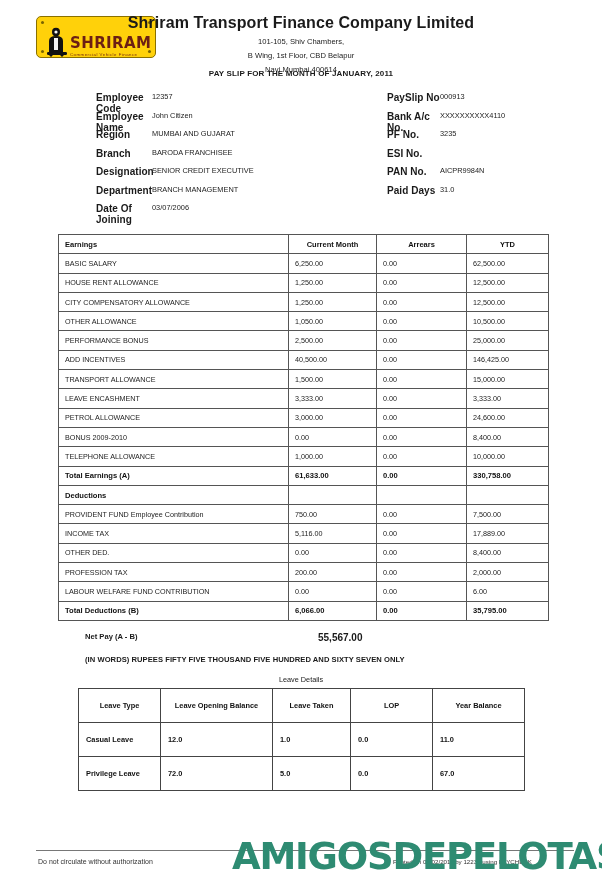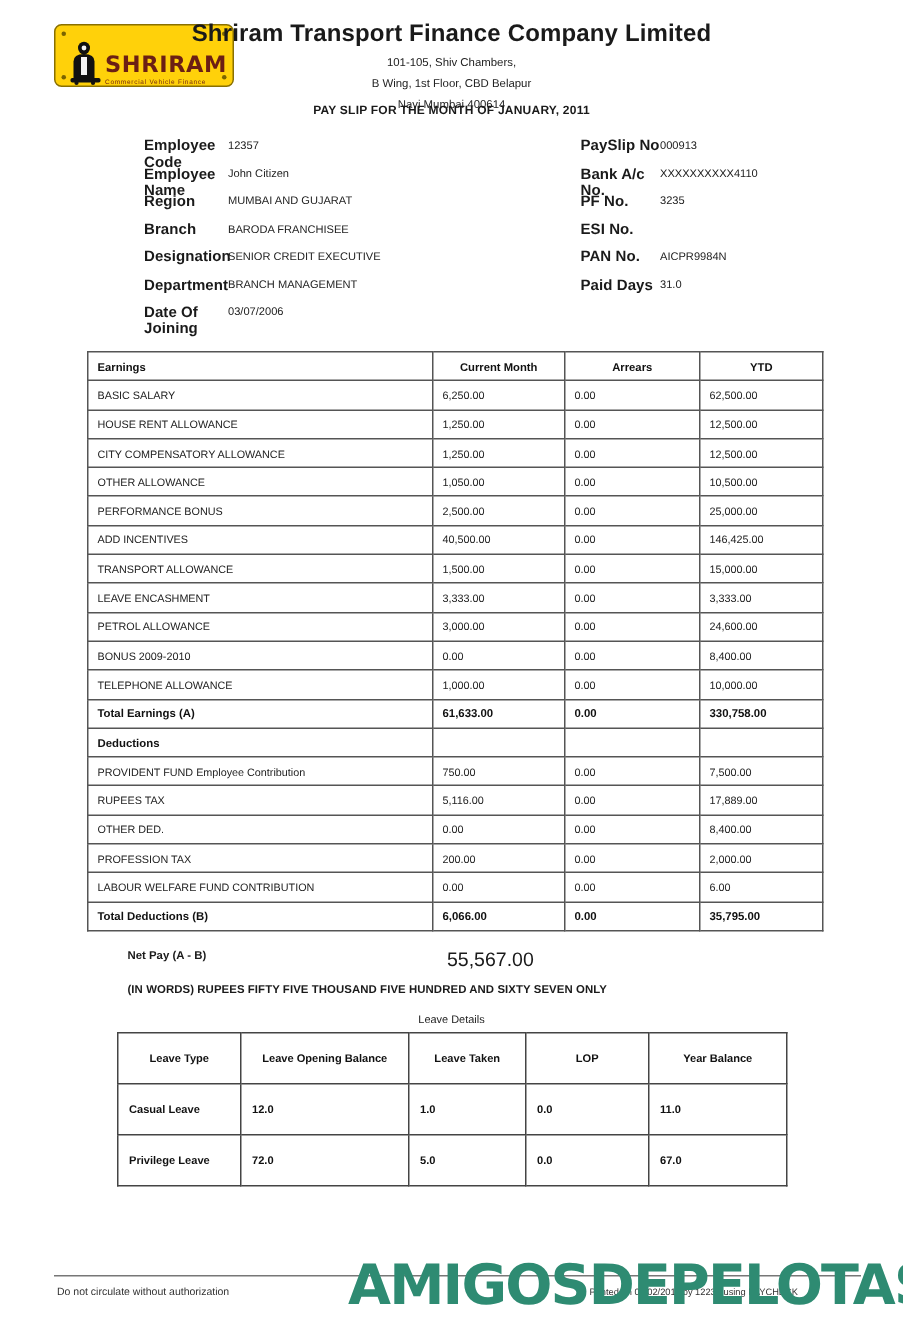--- a/index.html
+++ b/index.html
@@ -191,24 +191,24 @@
   }
   .netpay-label {
     position: absolute;
     left: 27px;
     top: 0;
     font-size: 7.6px;
     font-weight: bold;
   }
   .netpay-value {
     position: absolute;
-    left: 240px;
+    left: 260px;
     top: 0;
-    font-size: 13px;
-    font-weight: normal;
+    font-size: 10px;
+    font-weight: bold;
   }
   .inwords {
     position: absolute;
     top: 655px;
     left: 85px;
     font-size: 7.6px;
     font-weight: bold;
     letter-spacing: 0.05px;
   }
 
@@ -486,21 +486,21 @@
         <td></td>
       </tr>
 
       <tr>
         <td>PROVIDENT FUND  Employee Contribution</td>
         <td class="num">750.00</td>
         <td class="num">0.00</td>
         <td class="num">7,500.00</td>
       </tr>
       <tr>
-        <td>RUPEES TAX</td>
+        <td>INCOME TAX</td>
         <td class="num">5,116.00</td>
         <td class="num">0.00</td>
         <td class="num">17,889.00</td>
       </tr>
       <tr>
         <td>OTHER DED.</td>
         <td class="num">0.00</td>
         <td class="num">0.00</td>
         <td class="num">8,400.00</td>
       </tr>

